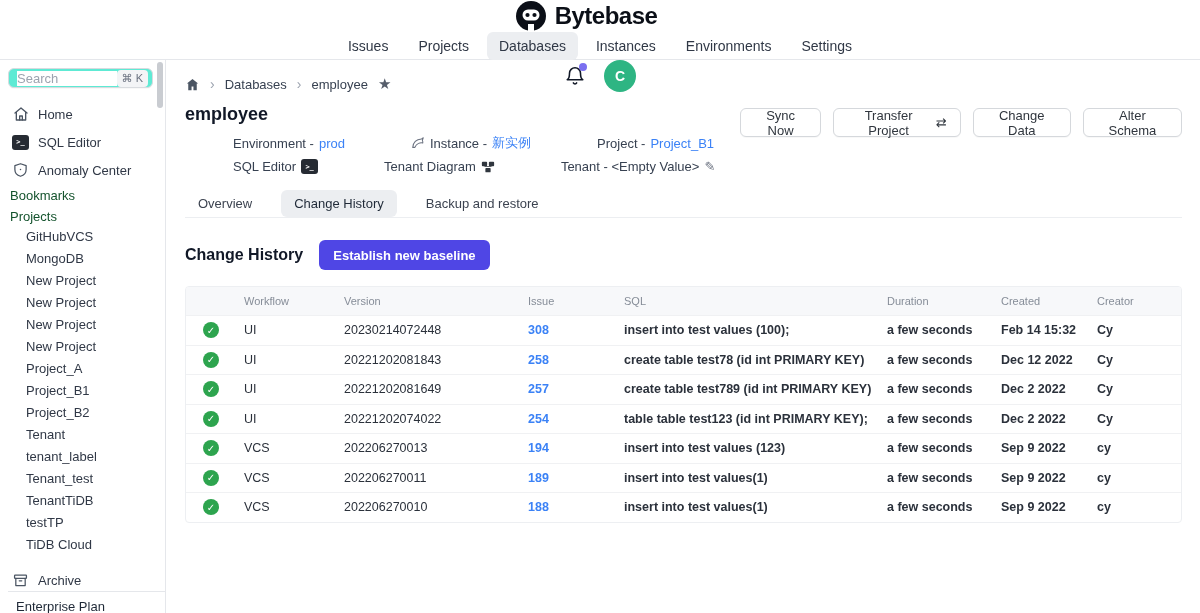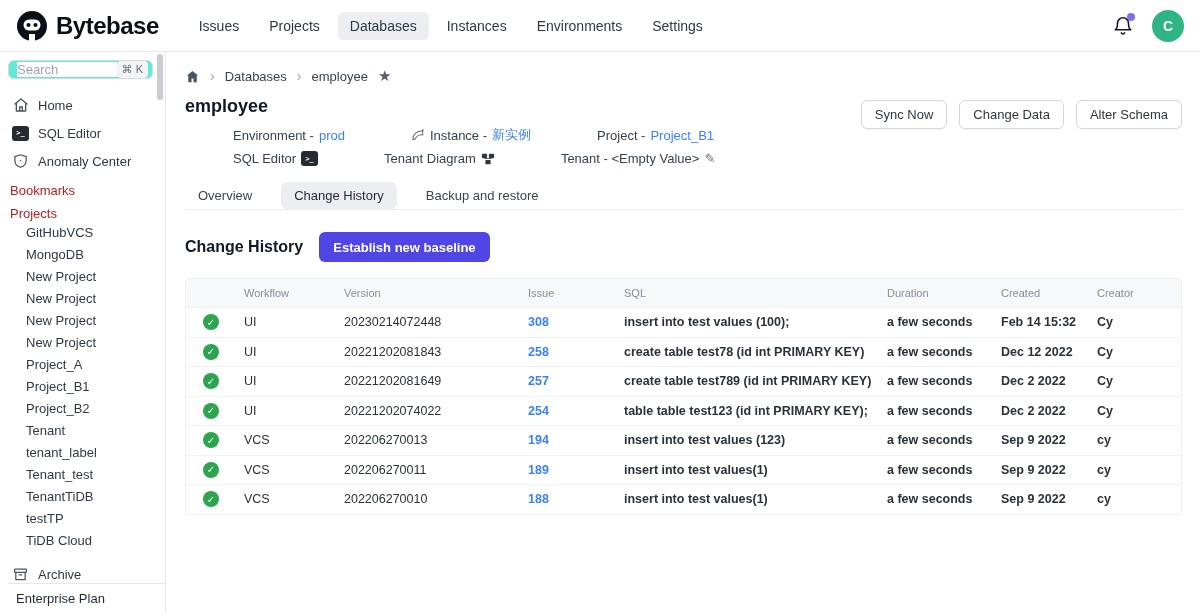--- a/index.html
+++ b/index.html
@@ -3,42 +3,42 @@
 <meta charset="utf-8">
 <style>
   :root{
     --accent:#4f46e5; --link:#3b82f6; --success:#2da44e;
     --avatar:#2eb583; --dot:#7a6ff0;
     --text:#1f2937; --text2:#4b5563; --muted:#6b7280; --border:#e5e7eb;
   }
   *{box-sizing:border-box;margin:0;padding:0;}
   html,body{width:1200px;height:613px;overflow:hidden;background:#fff;
     font-family:"Liberation Sans",sans-serif;color:var(--text);font-size:13px;}
-  .topbar{height:52px;display:flex;align-items:center;padding:0 16px;border-bottom:1px solid var(--border);}
+  .topbar{height:60px;display:flex;align-items:center;padding:0 16px;border-bottom:1px solid var(--border);flex-direction:column;}
   .brand{display:flex;align-items:center;gap:8px;margin-right:28px;}
   .brand-name{font-size:24px;font-weight:bold;letter-spacing:-0.5px;color:#0b0f17;}
   .topnav{display:flex;align-items:center;gap:6px;flex:1;}
   .topnav-item{padding:6px 12px;border-radius:6px;color:#303846;font-size:14px;cursor:pointer;}
   .topnav-item.active{background:#eceef1;}
   .topbar-right{display:flex;align-items:center;gap:18px;}
   .bell{position:relative;width:22px;height:22px;}
   .bell-dot{position:absolute;top:-2px;right:-1px;width:8px;height:8px;border-radius:50%;background:var(--dot);}
   .avatar{width:32px;height:32px;border-radius:50%;background:var(--avatar);color:#fff;display:flex;align-items:center;justify-content:center;font-size:14px;font-weight:bold;}
   .layout{display:flex;height:561px;}
   .sidebar{width:166px;border-right:1px solid var(--border);padding:8px 0 0 8px;display:flex;flex-direction:column;position:relative;flex-shrink:0;}
   .sscroll{position:absolute;right:2px;top:2px;bottom:40px;width:6px;}
   .sscroll-thumb{width:6px;height:46px;border-radius:3px;background:#c9ccd1;}
   .search-box{display:flex;align-items:center;border:1px solid #d8dbdf;border-radius:6px;background:#5eead4;height:26px;padding:0 4px 0 8px;margin-right:12px;box-shadow:0 1px 1px rgba(0,0,0,.03);}
   .search-box input{border:none;outline:none;flex:1;width:70px;font-size:13px;color:var(--text);font-family:"Liberation Sans",sans-serif;}
   .search-box input::placeholder{color:#9ca3af;}
   .kbd{font-size:11px;color:#6b7280;background:#f3f4f6;border-radius:4px;padding:2px 5px;white-space:nowrap;}
   .side-nav{margin-top:12px;}
   .side-item{display:flex;align-items:center;gap:9px;height:28px;padding-left:4px;color:#303846;cursor:pointer;}
   .side-item .ico{width:17px;display:flex;justify-content:center;color:#4b5563;}
-  .section-label{color:#b91c1c;height:24px;display:flex;align-items:center;padding-left:2px;margin-top:8px;}
+  .section-label{color:#14532d;height:24px;display:flex;align-items:center;padding-left:2px;margin-top:2px;}
   .proj-list{display:flex;flex-direction:column;}
   .proj-item{height:22px;display:flex;align-items:center;padding-left:18px;color:#303846;cursor:pointer;white-space:nowrap;}
   .archive{margin-top:14px;}
   .plan{margin-top:auto;border-top:1px solid var(--border);padding:7px 8px;color:#1f2937;}
   .main{flex:1;padding:12px 18px 0 19px;overflow:hidden;}
   .breadcrumb{display:flex;align-items:center;gap:10px;color:#374151;height:24px;}
   .crumb-sep{color:#9ca3af;font-size:14px;}
   .crumb-star{color:#565e6b;font-size:15px;cursor:pointer;}
   .page-head{display:flex;justify-content:space-between;align-items:flex-start;margin-top:8px;}
   .page-title{font-size:18px;font-weight:bold;color:#111827;}
@@ -222,20 +222,21 @@
             </span>
           </span>
           <span class="meta-item">
             <span>Tenant - &lt;Empty Value&gt;</span>
             <span class="pencil">✎</span>
           </span>
         </div>
       </div>
       <div class="actions" id="action-buttons">
           <button class="btn">Sync Now</button>
+          <button class="btn">Transfer Project<span>⇄</span></button>
           <button class="btn">Change Data</button>
           <button class="btn">Alter Schema</button>
         </div>
     </div>
 
     <div class="tabs" id="tabs">
         <div class="tab">Overview</div>
         <div class="tab active">Change History</div>
         <div class="tab">Backup and restore</div>
       </div>

